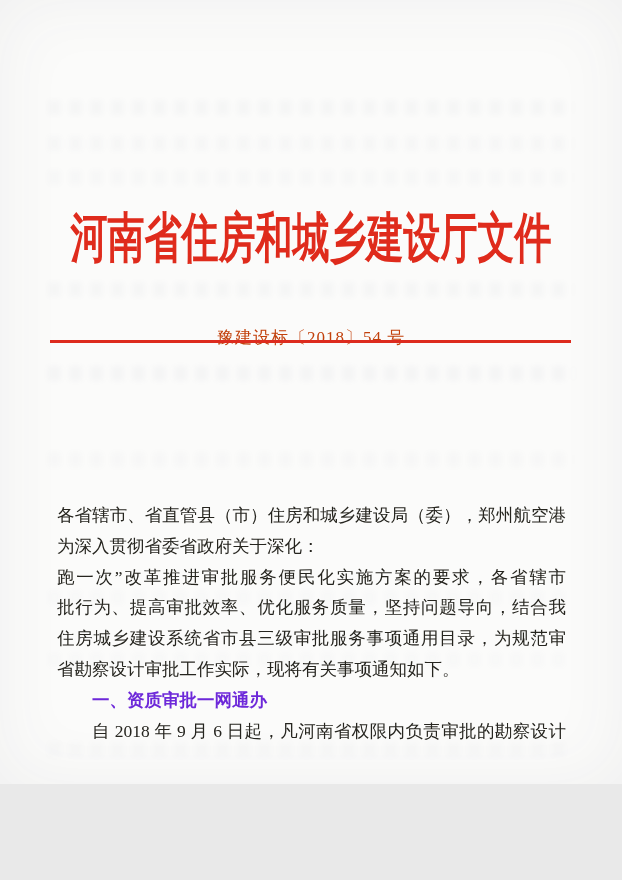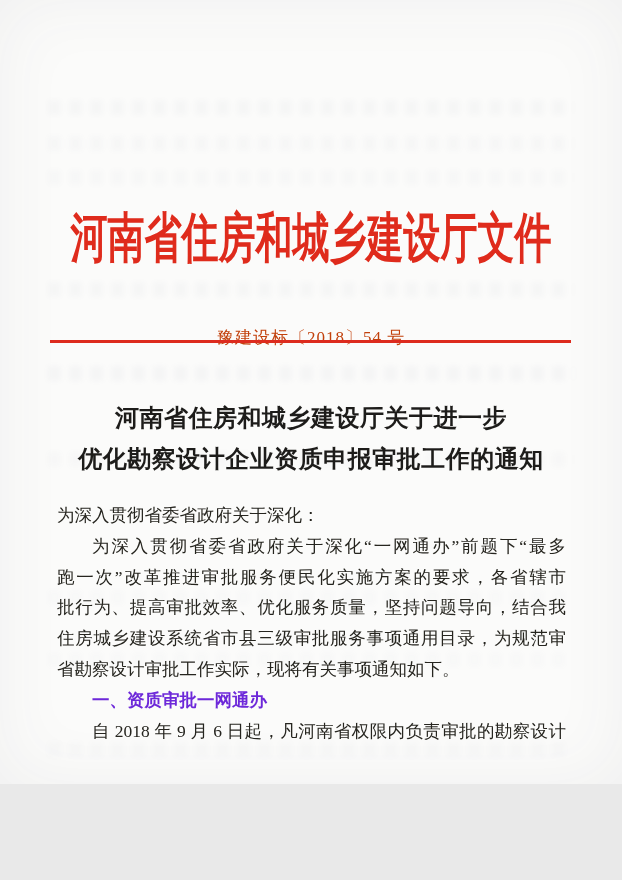--- a/index.html
+++ b/index.html
@@ -69,28 +69,24 @@
   <div class="smudge" style="top:590px;opacity:.16"></div>
   <div class="smudge" style="top:652px;opacity:.16"></div>
   <div class="smudge" style="top:742px;opacity:.18"></div>
 
   <div class="header-title">河南省住房和城乡建设厅文件</div>
 
   <div class="doc-number">豫建设标〔2018〕54 号</div>
 
   <div class="red-line"></div>
 
-  <div class="doc-title">
-    <div>河南省住房和城乡建设厅关于进一步</div>
-    <div>优化勘察设计企业资质申报审批工作的通知</div>
-  </div>
 
   <div class="body-text">
+    <div class="line just">各省辖市、省直管县（市）住房和城乡建设局（委），郑州航空港</div>
     <div class="line">为深入贯彻省委省政府关于深化：</div>
-    <div class="line just indent">为深入贯彻省委省政府关于深化“一网通办”前题下“最多</div>
     <div class="line just">跑一次”改革推进审批服务便民化实施方案的要求，各省辖市</div>
     <div class="line just">批行为、提高审批效率、优化服务质量，坚持问题导向，结合我</div>
     <div class="line just">住房城乡建设系统省市县三级审批服务事项通用目录，为规范审</div>
     <div class="line">省勘察设计审批工作实际，现将有关事项通知如下。</div>
     <div class="line bold indent">一、资质审批一网通办</div>
     <div class="line just indent">自 2018 年 9 月 6 日起，凡河南省权限内负责审批的勘察设计</div>
   </div>
 
   <div class="page-number">— 1 —</div>
 

